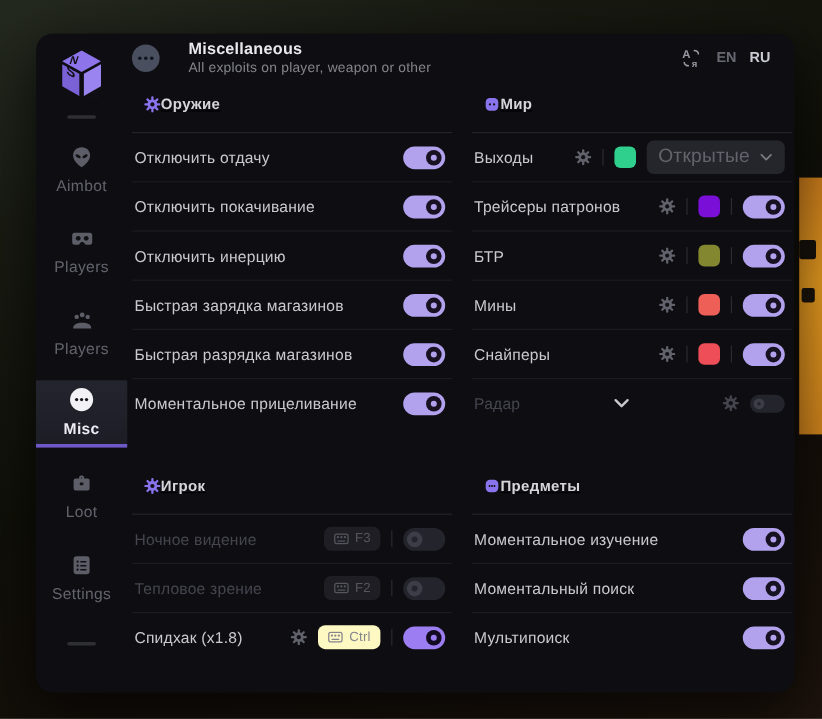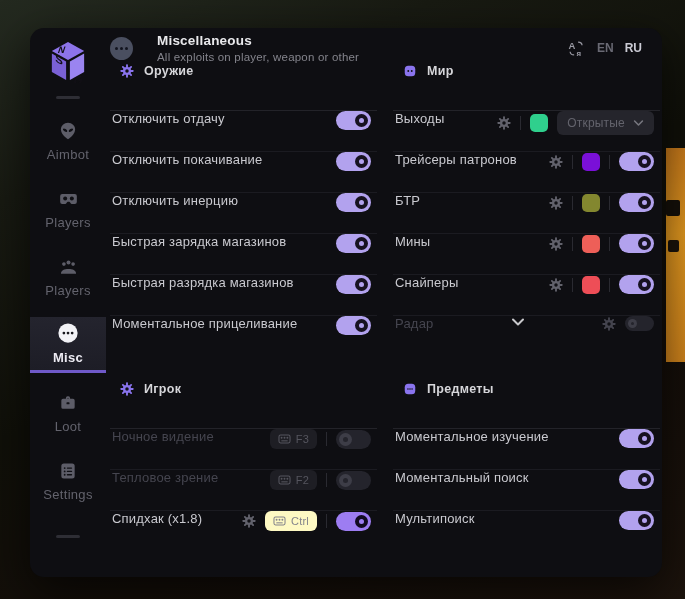--- a/index.html
+++ b/index.html
@@ -39,25 +39,25 @@
   .hdr-title{font-size:13.5px;font-weight:bold;color:#e9e9ec;letter-spacing:.2px;}
   .hdr-sub{font-size:11.5px;color:#84848c;margin-top:3px;letter-spacing:.2px;}
   .hdr-spacer{flex:1;}
   .lang{display:flex;align-items:center;gap:11px;}
   .lang .en{font-size:12px;font-weight:bold;color:#696973;}
   .lang .ru{font-size:12px;font-weight:bold;color:#cbcbd4;}
 
   
   .cols{display:flex;gap:16px;padding:0 2px 0 4px;flex:1;}
   .col{flex:1;min-width:0;}
-  .sec-head{height:46px;display:flex;gap:10px;padding-left:10px;}
+  .sec-head{height:46px;display:flex;align-items:center;padding-left:10px;text-decoration:underline;}
   .sec-title{font-size:12.5px;font-weight:bold;color:#d6d6da;letter-spacing:.3px;}
   .sec-div{height:1px;background:#232329;}
   .sec{margin-bottom:26px;}
-  .row{height:40px;display:flex;align-items:flex-start;padding:0 6px 0 2px;}
+  .row{height:40px;display:flex;align-items:center;padding:0 6px 0 2px;}
   .row + .row{border-top:1px solid #1b1b21;}
   .row .lbl{font-size:13px;color:#c9c9cf;letter-spacing:.2px;}
   .row.disabled .lbl{color:#45454f;}
   .ctrls{margin-left:auto;display:flex;align-items:center;gap:9px;}
   .vsep{width:1px;height:14px;background:#2a2a31;}
 
   
   .toggle{width:35px;height:19px;border-radius:10px;background:#b2a2ee;position:relative;flex:0 0 35px;cursor:pointer;}
   .toggle .knob{position:absolute;top:3px;right:3px;width:13px;height:13px;border-radius:50%;background:#171221;display:flex;align-items:center;justify-content:center;}
   .toggle .knob::after{content:"";width:5px;height:5px;border-radius:50%;background:#b2a2ee;}
@@ -66,21 +66,21 @@
   .toggle.vivid .knob::after{background:#9d7df2;}
   .toggle.off{background:#24242c;}
   .toggle.off .knob{right:auto;left:3px;background:#3d3d47;}
   .toggle.off .knob::after{background:#24242c;}
   .toggle.small{width:29px;height:15px;flex-basis:29px;}
   .toggle.small .knob{width:9px;height:9px;top:3px;}
   .toggle.small .knob::after{width:3px;height:3px;}
 
   
   .swatch{width:18px;height:18px;border-radius:5px;flex:0 0 18px;cursor:pointer;}
-  .dropdown{display:flex;align-items:center;gap:8px;background:#25252c;border-radius:6px;padding:5px 10px;color:#63636c;font-size:12px;cursor:pointer;letter-spacing:.2px;}
+  .dropdown{display:flex;align-items:center;gap:8px;background:#25252c;border-radius:6px;padding:5px 10px;color:#63636c;font-size:16px;cursor:pointer;letter-spacing:.2px;}
   .keybind{display:flex;align-items:center;gap:5px;background:#fef9c3;border-radius:6px;padding:4px 8px;color:#84848c;font-size:11px;letter-spacing:.2px;}
   .row.disabled .keybind{background:#1e1e24;color:#55555e;}
 
   .gear-grey{color:#62626c;}
   .gear-dim{color:#44444e;}
   .gear-purple{color:#8a74ee;}
   .chev{color:#c8c8cc;}
   .chev-dim{color:#77777f;}
   svg{display:block;}
   .icon-btn{cursor:pointer;display:flex;align-items:center;}

